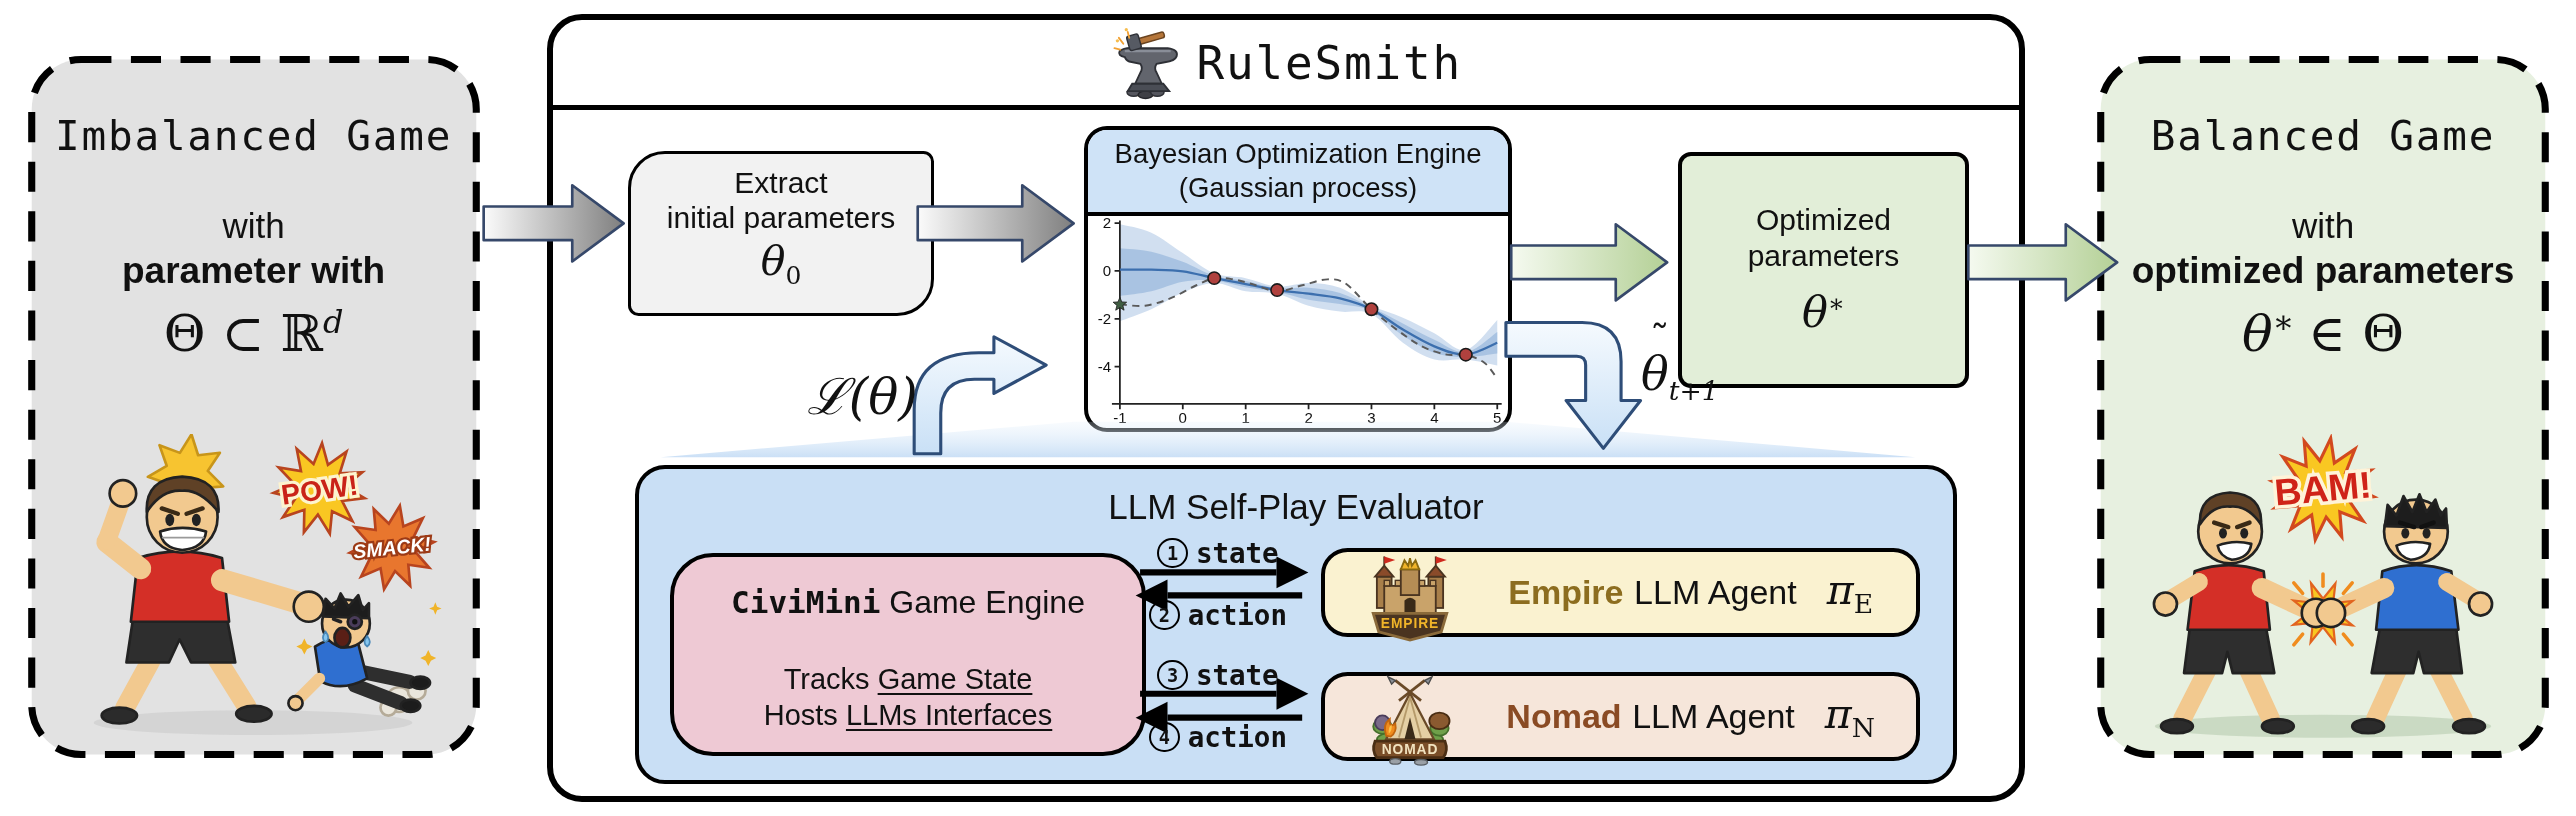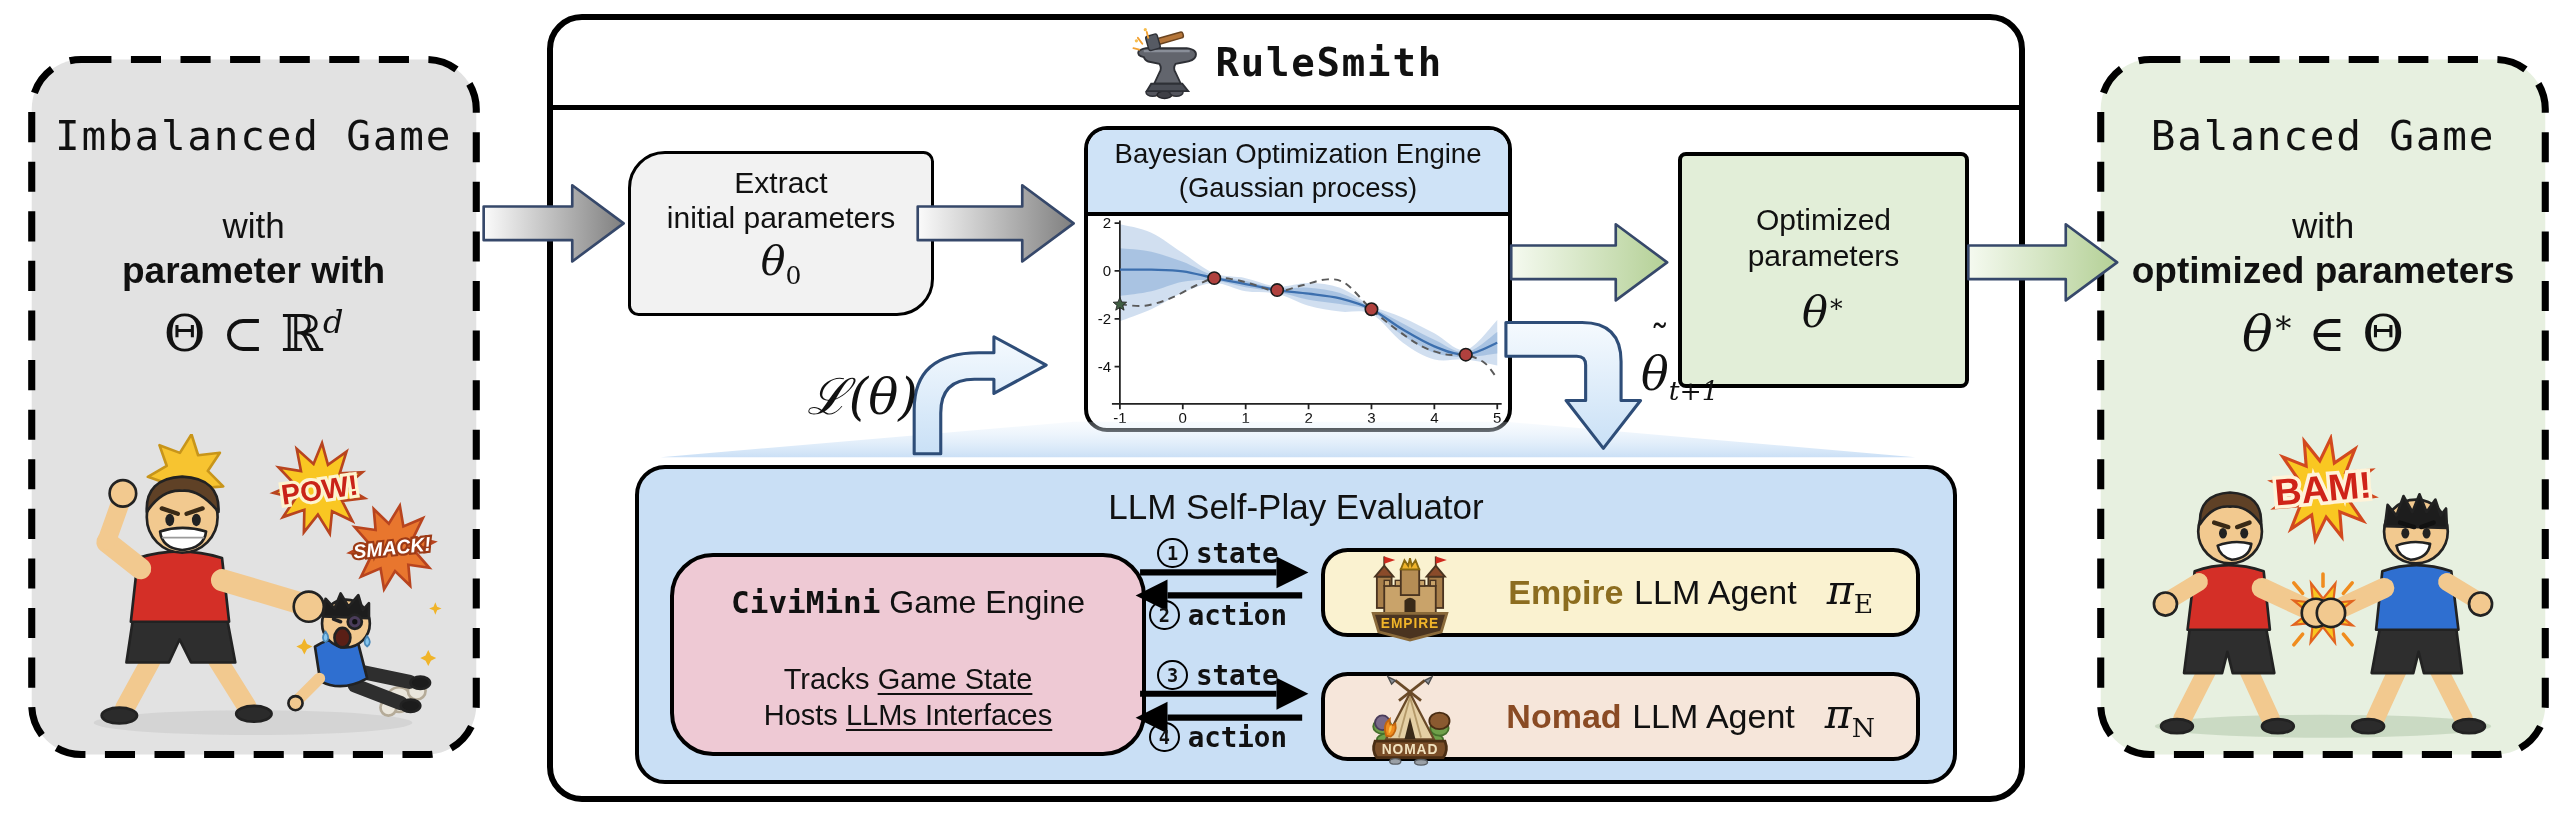--- a/index.html
+++ b/index.html
@@ -16,36 +16,36 @@
   .panel-title{position:absolute;top:57px;font-size:41px;font-weight:normal;letter-spacing:1.8px;}
   .panel-with{position:absolute;top:151px;font-size:35px;}
   .panel-sub{position:absolute;top:195px;font-size:37px;font-weight:bold;}
   .panel-formula{position:absolute;top:248px;font-size:51px;font-family:"DejaVu Serif",serif;}
   .panel-formula sup{font-size:32px;}
   
   #mid{position:absolute;left:547px;top:14px;width:1478px;height:788px;background:#fff;
        border:6.2px solid #000;border-radius:35px;box-sizing:border-box;}
   #mid-header{position:absolute;left:0;top:0;width:100%;height:85px;display:flex;
               align-items:center;justify-content:center;gap:12.4px;}
-  #mid-title{font-size:39px;font-weight:bold;letter-spacing:1.8px;}
+  #mid-title{font-size:46px;font-weight:normal;letter-spacing:1.8px;}
   #mid-sep{position:absolute;left:0;top:85px;width:100%;height:5.3px;background:#000;}
   .box{position:absolute;box-sizing:border-box;border:4.4px solid #000;}
   #extract-box{left:75px;top:131px;width:306px;height:165px;background:#f2f2f2;
                border-width:3.5px;border-radius:37px 10.6px 37px 10.6px;
                display:flex;flex-direction:column;align-items:center;justify-content:center;}
   #extract-box .l{font-size:30px;line-height:35px;}
   .sym{font-family:"DejaVu Serif",serif;font-size:41px;line-height:52px;}
   .sym .base{font-style:italic;}
   .sym sub{font-size:25px;}
   .sym sup{font-size:25px;}
   #bo-box{left:531px;top:106px;width:428px;height:306px;border-radius:23px;background:#fff;overflow:hidden;}
   #bo-header{height:82px;background:#cfe3f7;border-bottom:4.4px solid #000;
              display:flex;flex-direction:column;align-items:center;justify-content:center;}
   #bo-header div{font-size:27.5px;line-height:34px;}
-  #opt-box{left:1125px;top:132px;width:291px;height:236px;background:#e2eed8;border-radius:8px;
+  #opt-box{left:1125px;top:132px;width:291px;height:236px;background:#e2eed8;border-radius:13px;
            display:flex;flex-direction:column;align-items:center;justify-content:center;}
   #opt-box .l{font-size:30px;line-height:36px;}
   #evaluator{left:82px;top:445px;width:1322px;height:319px;background:#c9dff5;border-radius:30px;}
   #eval-title{position:absolute;top:17.7px;width:100%;text-align:center;font-size:35px;}
   #engine-box{left:31px;top:84px;width:476px;height:203px;background:#eec9d4;border-radius:43px;}
   #engine-line1{position:absolute;top:26.6px;width:100%;text-align:center;font-size:32px;}
   #engine-line1 .mono{font-weight:bold;font-size:31px;}
   .engine-l{position:absolute;width:100%;text-align:center;font-size:29px;}
   .ul{text-decoration:underline;text-underline-offset:4.4px;}
   .agent-box{left:682px;width:599px;height:89px;border-radius:26.6px;}

